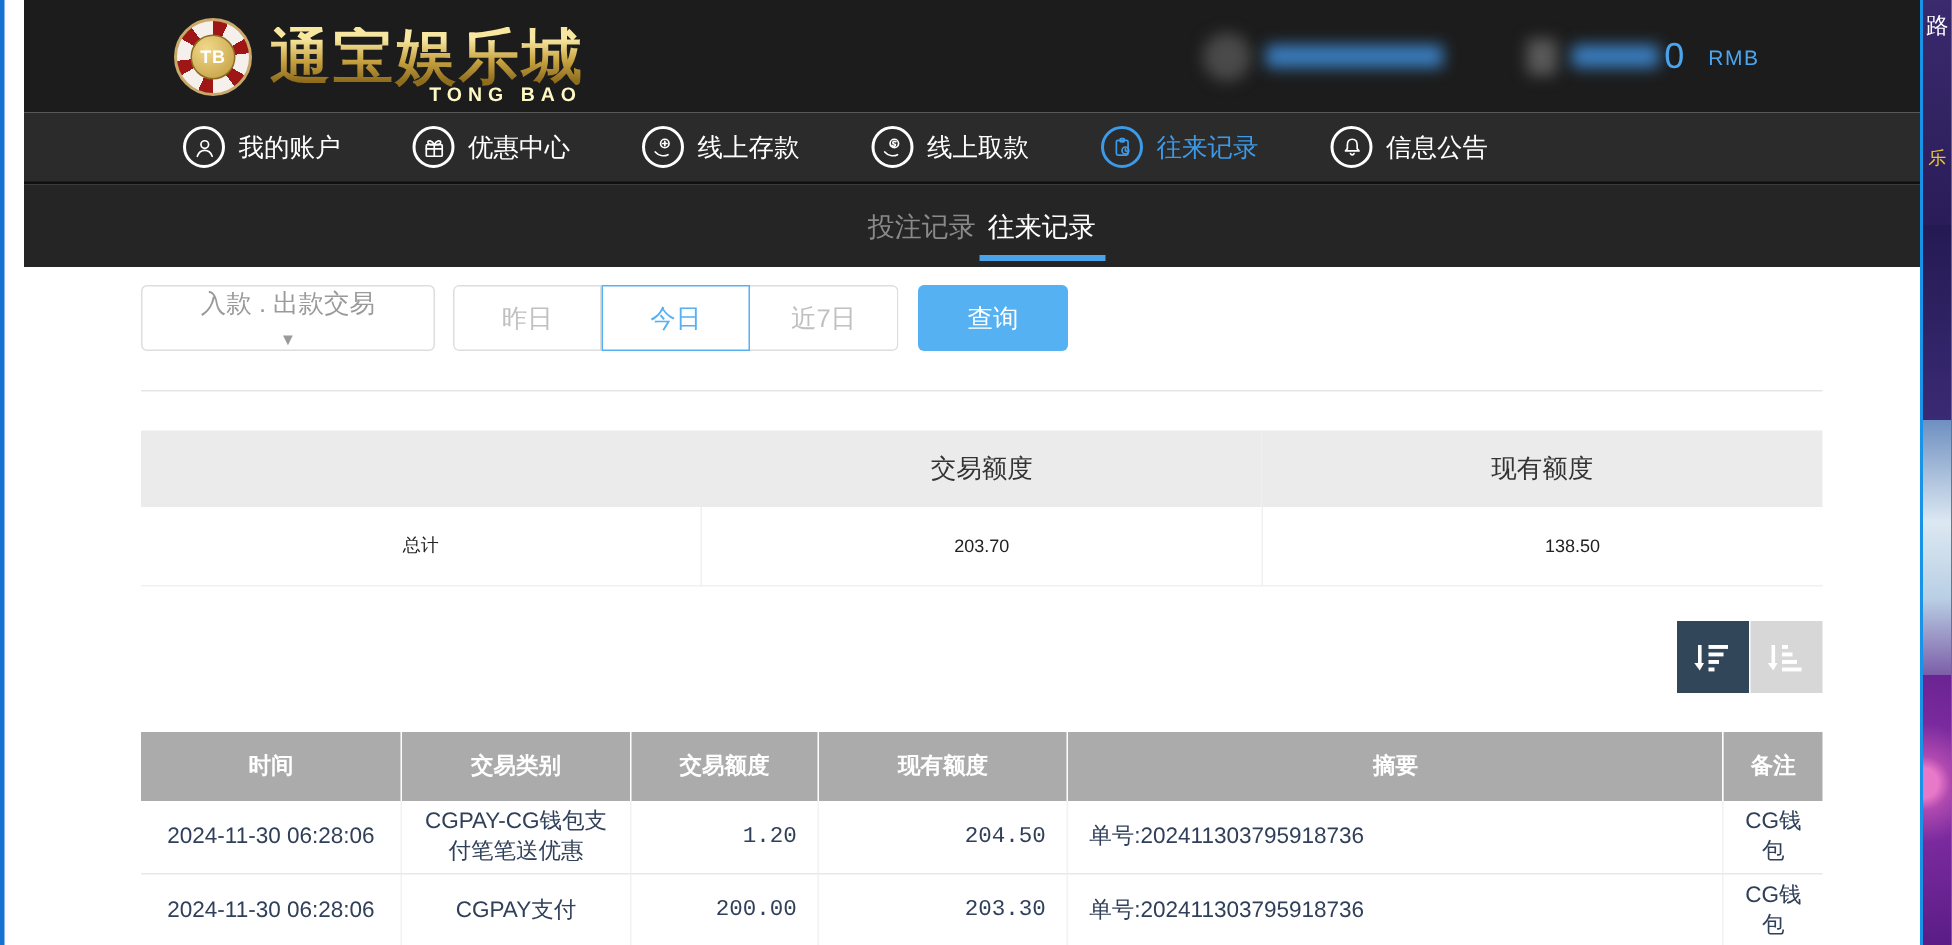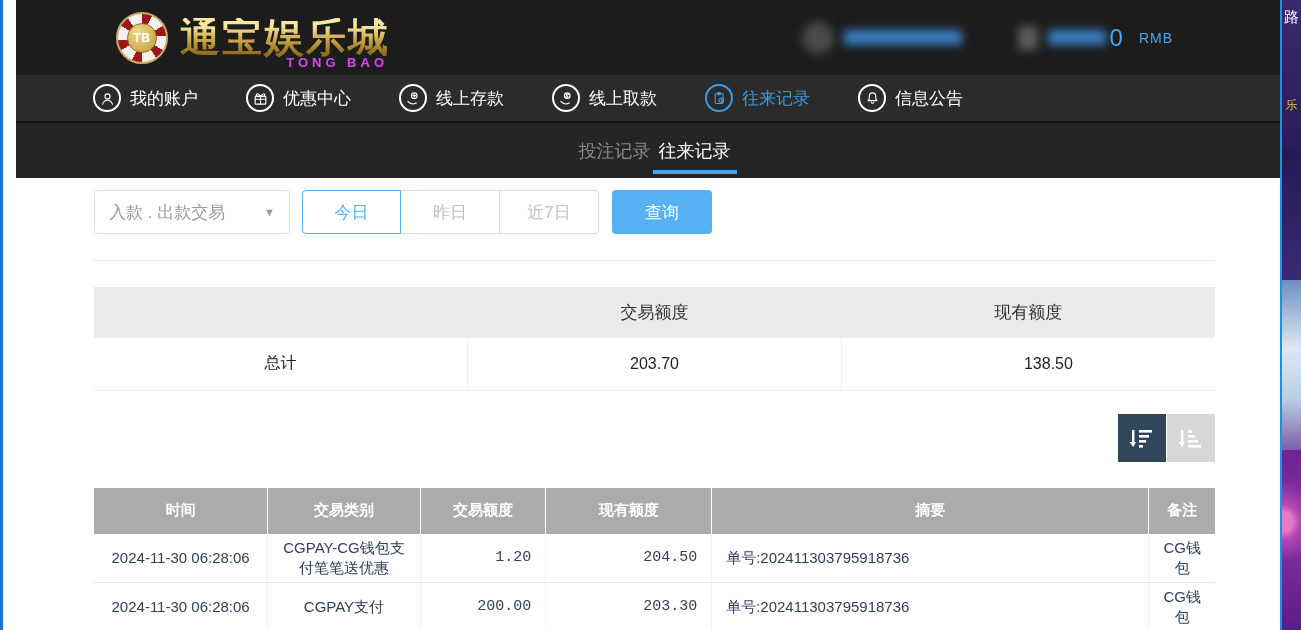--- a/index.html
+++ b/index.html
@@ -29,50 +29,50 @@
     display:flex; align-items:center; justify-content:center; letter-spacing:0.5px;
   }
   .logo-text { margin-left:12px; position:relative; }
   .logo-title {
     font-family:"Liberation Serif", serif; font-weight:bold; font-size:40px; line-height:40px;
     background:linear-gradient(#f7e7a0 20%, #caa544 55%, #8f6d1d 90%);
     -webkit-background-clip:text; background-clip:text; color:transparent; letter-spacing:2px;
   }
   .logo-sub {
     position:absolute; right:2px; bottom:-12px; font-size:13px; font-weight:bold;
-    color:#d946ef; letter-spacing:4px;
+    color:#fef9c3; letter-spacing:4px;
   }
   .userinfo { position:absolute; right:120px; top:0; height:75px; display:flex; align-items:center; gap:10px; }
   .blur-avatar { width:32px; height:32px; border-radius:50%; background:#4a4a4a; filter:blur(5px); }
   .blur-name { width:118px; height:15px; border-radius:2px; background:#3a7fc1; filter:blur(5px); }
   .blur-wallet { width:20px; height:24px; border-radius:3px; background:#5a5a5a; filter:blur(5px); margin-left:46px; }
   .blur-digits { width:58px; height:15px; border-radius:2px; background:#3a7fc1; filter:blur(5px); }
   .balance-tail { color:#4aa6f0; font-size:24px; margin-left:-6px; }
   .balance-cur { color:#4aa6f0; font-size:14px; margin-left:6px; letter-spacing:1px; }
 
   
-  .mainnav { height:48px; background:#2b2b2b; border-bottom:2px solid #101010; display:flex; align-items:center; padding-left:77px; }
+  .mainnav { height:48px; background:#2b2b2b; border-bottom:2px solid #101010; display:flex; align-items:center; padding-left:106px; }
   .nav-item { display:flex; align-items:center; gap:9px; color:#fff; font-size:17px; margin-right:48px; cursor:pointer; white-space:nowrap; }
   .nav-item.active { color:#3d9ae8; }
   .nav-ico { width:28px; height:28px; border-radius:50%; border:2px solid currentColor; display:flex; align-items:center; justify-content:center; }
   .nav-ico svg { width:17px; height:17px; stroke:currentColor; fill:none; stroke-width:1.6; stroke-linecap:round; stroke-linejoin:round; }
 
   
   .subnav { height:55px; background:#252525; display:flex; align-items:stretch; justify-content:center; }
   .subtab { display:flex; align-items:center; color:#8a8a8a; font-size:18px; position:relative; cursor:pointer; padding:0 4px; }
   .subtab.active { color:#fff; }
   .subtab.active::after { content:""; position:absolute; left:-2px; right:-2px; bottom:4px; height:4px; background:#4aa3e8; }
 
   
   .content { padding:12px 78px 0 78px; }
   .filter-row { display:flex; align-items:center; margin-top:0; height:44px; }
   .sel-box {
     width:196px; height:44px; border:1px solid #ddd; border-radius:4px; background:#fff;
     display:flex; align-items:center; justify-content:space-between; padding:0 14px;
-    color:#9a9a9a; font-size:17px; cursor:pointer;
+    color:#9a9a9a; font-size:17px; cursor:pointer;flex-direction:column;
   }
   .sel-caret { font-size:11px; color:#9a9a9a; }
   .date-box {
     width:280px; height:44px; border:1px solid #ddd; border-radius:4px; background:#fff;
     display:flex; align-items:center; gap:10px; padding:0 12px; margin-left:10px;
     color:#9a9a9a; font-size:17px; cursor:pointer;
   }
   .date-box svg { width:19px; height:19px; stroke:#bbb; fill:none; stroke-width:1.6; }
   .range-group { display:flex; margin-left:12px; border-radius:4px; overflow:hidden; }
   .range-btn {
@@ -84,21 +84,21 @@
   .range-btn.active { border:1px solid #55b1f2; color:#55b1f2; }
   .search-btn {
     width:100px; height:44px; margin-left:13px; background:#55b1f2; color:#fff; font-size:17px;
     border:none; border-radius:4px; display:flex; align-items:center; justify-content:center; cursor:pointer;
   }
   .divider { height:1px; background:#e6e6e6; margin-top:26px; }
 
   
   .summary { width:100%; margin-top:26px; border-collapse:collapse; table-layout:fixed; }
   .summary thead td { background:#ebebeb; height:51px; text-align:center; font-size:17px; color:#333; }
-  .summary tbody td { background:#fff; height:52px; text-align:center; font-size:16px; color:#222; border-right:1px solid #f0f0f0; border-bottom:1px solid #f0f0f0; }
+  .summary tbody td { background:#fff; height:52px; text-align:center; font-size:12px; color:#222; border-right:1px solid #f0f0f0; border-bottom:1px solid #f0f0f0; }
   .summary tbody td:last-child { border-right:none;padding-left:40px; }
 
   
   .sort-row { display:flex; justify-content:flex-end; margin-top:23px; }
   .sort-btn { width:48px; height:48px; display:flex; align-items:center; justify-content:center; cursor:pointer; }
   .sort-btn.desc { background:#32465a; margin-right:1px; }
   .sort-btn.asc { background:#d7d7d7; }
   .sort-btn svg { width:28px; height:28px; }
 
   
@@ -221,22 +221,22 @@
     </div>
 
     <div class="content">
 
       <div class="filter-row">
         <div class="sel-box">
           <span>入款 . 出款交易</span>
           <span class="sel-caret">▼</span>
         </div>
         <div class="range-group">
+          <div class="range-btn">昨日</div>
           <div class="range-btn active">今日</div>
-          <div class="range-btn">昨日</div>
           <div class="range-btn">近7日</div>
         </div>
         <button class="search-btn">查询</button>
       </div>
 
       <div class="divider"></div>
 
       <table class="summary">
         <thead>
           <tr>

